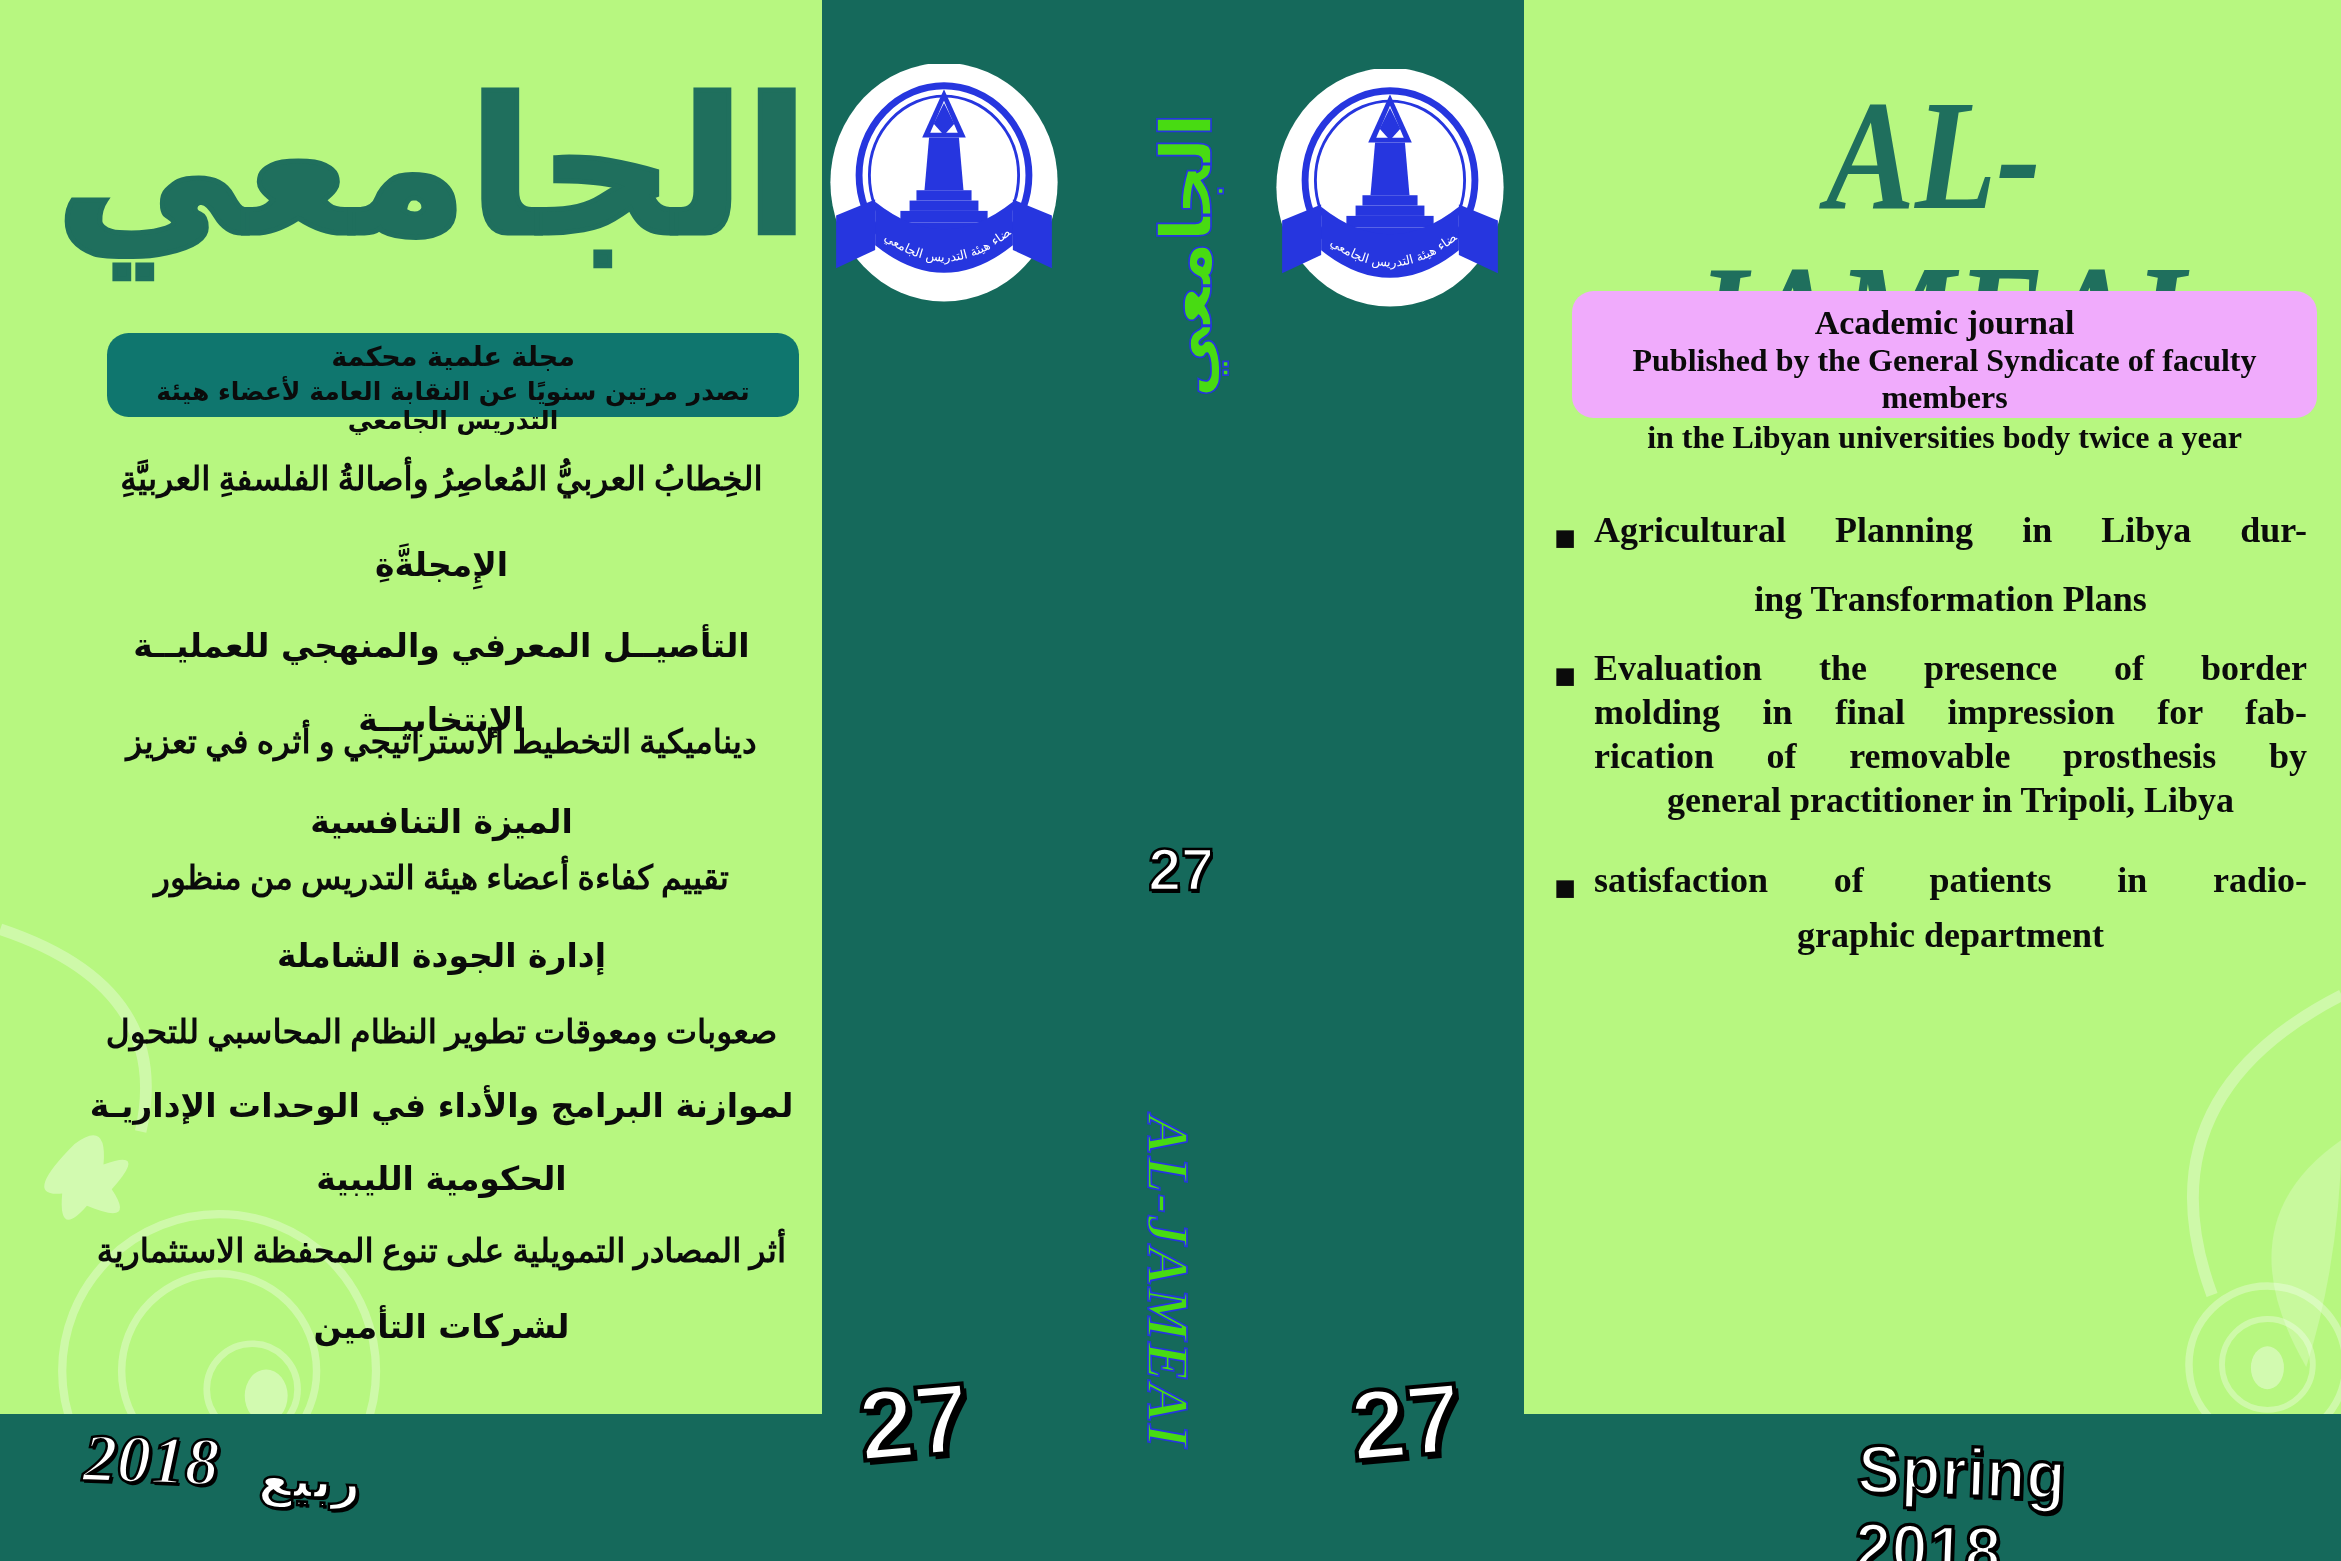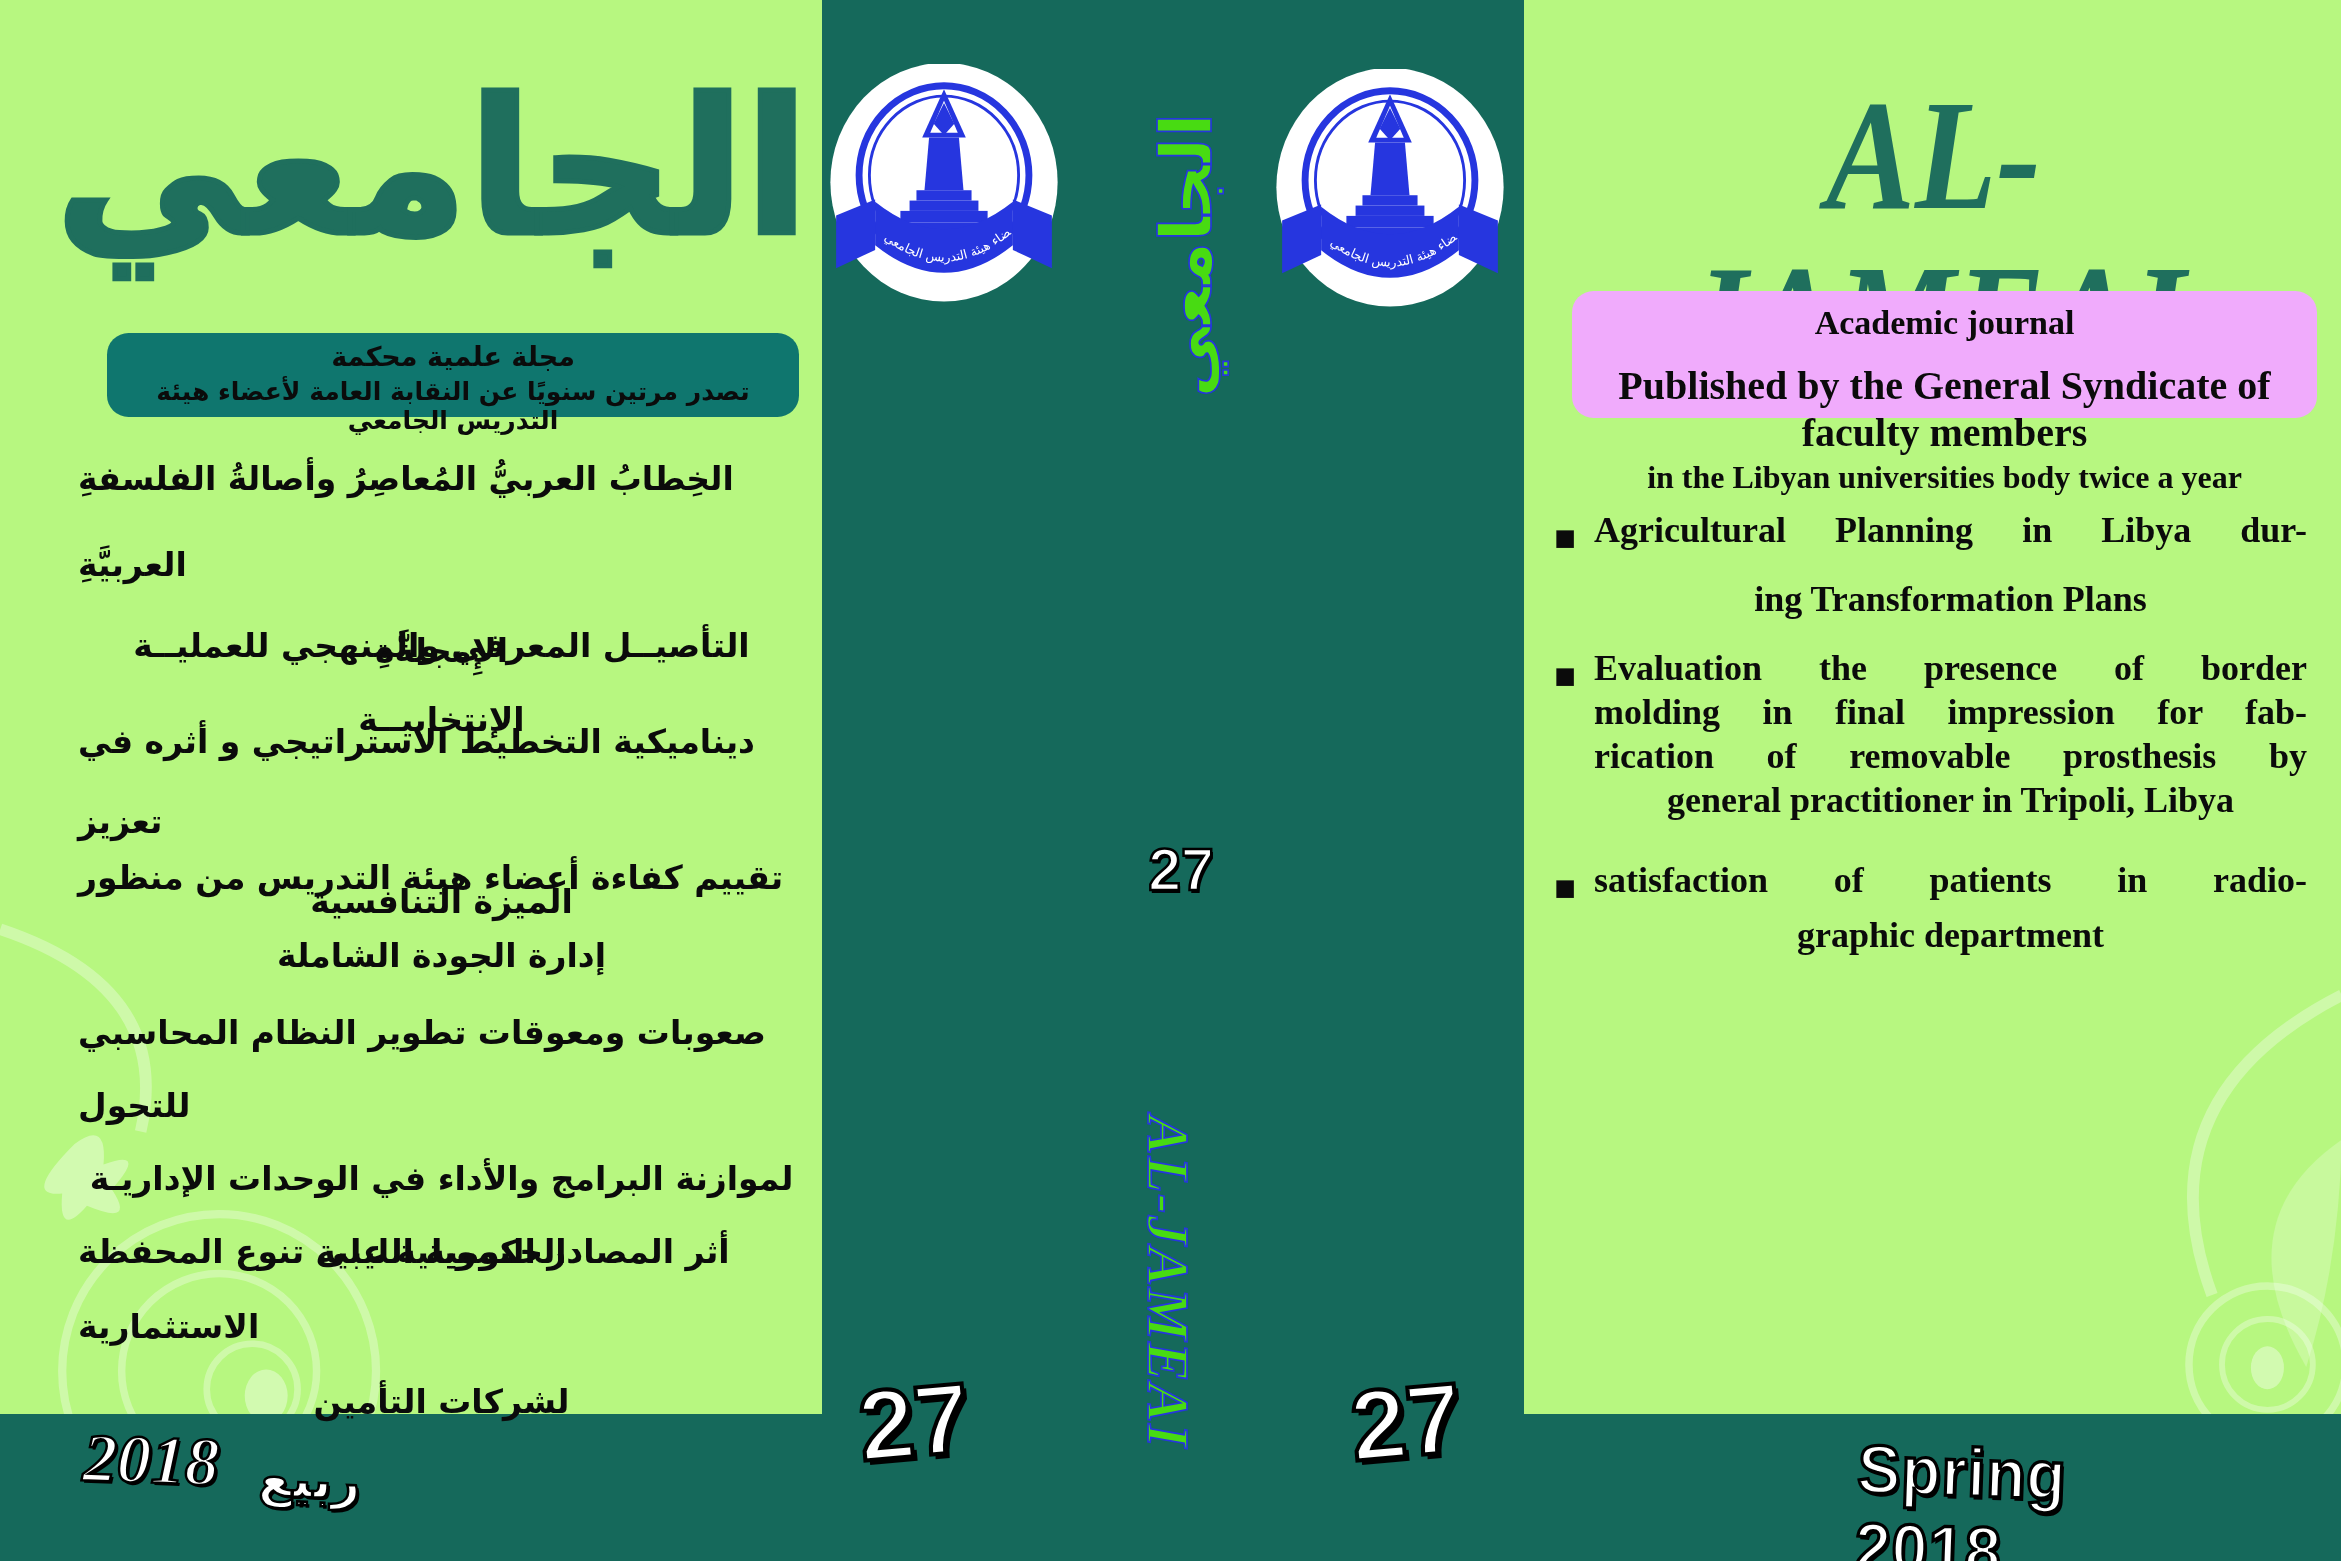--- a/index.html
+++ b/index.html
@@ -17,21 +17,21 @@
   .masthead-ar{left:74px;top:50px;width:735px;text-align:center;direction:rtl;
     font-family:"DejaVu Sans", sans-serif;font-weight:bold;font-size:188px;line-height:1.25;
     color:#1F6F5D;-webkit-text-stroke:5px #1F6F5D;}
   .subtitle-box{left:107px;top:333px;width:692px;height:84px;background:#0f766e;border-radius:21.5px;
     direction:rtl;text-align:center;color:#0B0B0B;font-family:"DejaVu Sans", sans-serif;font-weight:bold;}
   .subtitle-box .sub1{font-size:27px;margin-top:8.3px;}
   .subtitle-box .sub2{font-size:25px;margin-top:5px;}
 
   .ar-article{left:78px;width:727px;direction:rtl;color:#0B0B0B;
     font-family:"DejaVu Sans", sans-serif;font-weight:bold;font-size:33px;}
-  .ar-article .first{text-align:left;}
+  .ar-article .first{text-align:center;font-family:Liberation Serif, serif;}
   .ar-article .cont{text-align:center;}
   .a1{top:436px;line-height:86px;}
   .a2{top:609px;line-height:74px;text-align:center;}
   .a3{top:702px;line-height:80px;}
   .a4{top:839px;line-height:78px;}
   .a5{top:996px;line-height:73px;}
   .a6{top:1214px;line-height:75px;}
 
   .season-ar{left:83px;top:1423px;display:flex;gap:40px;transform:rotate(2deg);color:#fff;}
   .season-ar .year{font-family:"Liberation Serif", serif;font-style:italic;font-weight:bold;font-size:68px;
@@ -57,21 +57,21 @@
   .issue-left{left:848px;top:1365px;}
   .issue-right{left:1340px;top:1365px;}
 
   
   .title-en{left:1537px;top:73px;width:793px;text-align:center;
     font-family:"Liberation Serif", serif;font-weight:bold;font-style:italic;font-size:157px;line-height:1.05;
     color:#1F6F5D;transform:scaleX(0.85);transform-origin:center;}
   .front-box{left:1572px;top:291px;width:745px;height:127px;background:#f0abfc;border-radius:21.5px;
     text-align:center;color:#0B0B0B;font-family:"Liberation Serif", serif;font-weight:bold;}
   .front-box .fsub1{font-size:34px;margin-top:13.2px;}
-  .front-box .fsub2{font-size:40px;margin-top:20px;}
+  .front-box .fsub2{font-size:32px;margin-top:0;}
   .front-box .fsub3{font-size:32px;margin-top:2.5px;}
 
   .en-article{left:1551px;width:756px;padding-left:43px;box-sizing:border-box;color:#0B0B0B;
     font-family:"Liberation Serif", serif;font-weight:bold;font-size:36px;}
   .en-article .bullet{position:absolute;left:3.3px;top:6.6px;font-size:23px;font-family:"DejaVu Sans", sans-serif;}
   .en-article .jl{text-align:justify;text-align-last:justify;}
   .en-article .ll{text-align:center;}
   .e1{top:496px;line-height:69px;}
   .e2{top:646px;line-height:44px;}
   .e3{top:853px;line-height:55px;}

